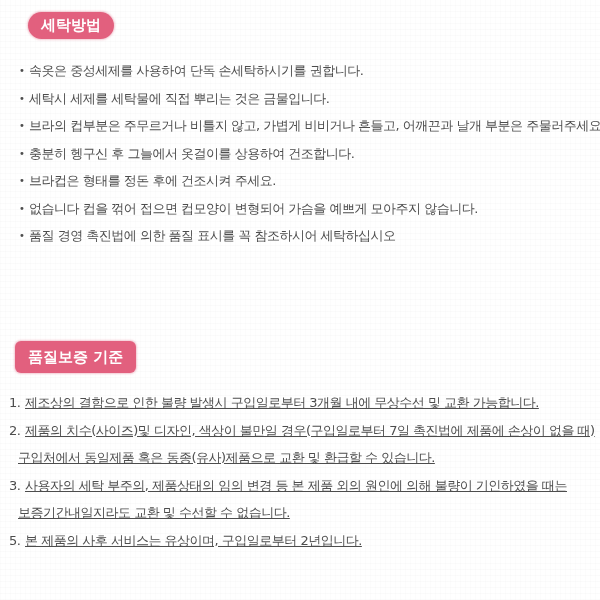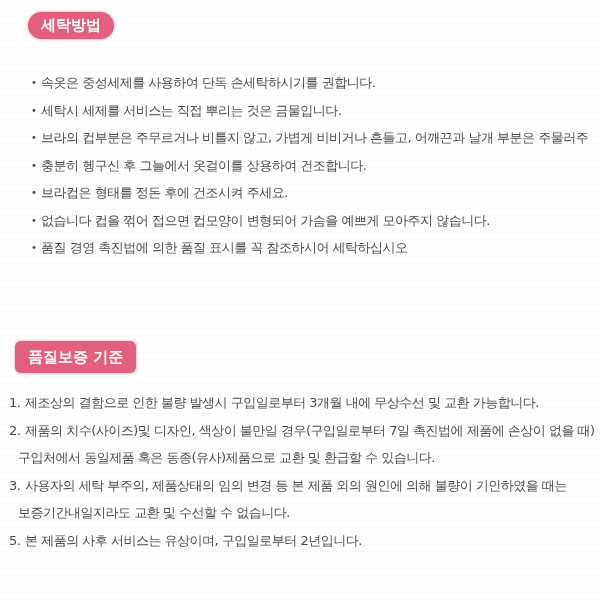--- a/index.html
+++ b/index.html
@@ -19,48 +19,48 @@
     position:absolute;display:flex;align-items:center;justify-content:center;
     background:#e2607e;color:#ffffff;font-weight:bold;
     border-radius:999px;letter-spacing:0;
     box-shadow:0 0 2px 1px rgba(224,96,126,0.35);
     white-space:nowrap;
   }
   #washing-pill{left:28px;top:12px;height:27px;padding:0 13px;font-size:15px;}
   #warranty-pill{left:15px;top:341px;height:32px;padding:0 13px;font-size:15px;border-radius:6px;}
   .bullets{
     position:absolute;left:19px;top:57px;right:0;
-    list-style:none;margin:12px;padding:0;
+    list-style:none;margin:0;padding:0;
   }
   .bullets li{
     height:27.5px;line-height:27.5px;white-space:nowrap;overflow:hidden;
     font-size:13px;letter-spacing:-0.5px;color:#4d4d4d;
   }
   .bullets .b{
     display:inline-block;width:7px;margin-right:3px;color:#4d4d4d;
     font-size:10px;vertical-align:1px;
   }
   .numlist{
     position:absolute;left:9px;top:389px;right:0;
   }
   .nline{
     height:27.5px;line-height:27.5px;white-space:nowrap;overflow:hidden;
-    font-size:13px;letter-spacing:-0.5px;color:#4d4d4d;
+    font-size:13px;letter-spacing:-0.5px;color:#4d4d4d;text-decoration:underline;
   }
   .nline .num{display:inline-block;min-width:12px;margin-right:4px;}
   .nline.cont{padding-left:9px;}
 </style>
 </head>
 <body>
 
 <section>
   <div class="pill" id="washing-pill">세탁방법</div>
   <ul class="bullets">
     <li><span class="b">•</span><span>속옷은 중성세제를 사용하여 단독 손세탁하시기를 권합니다.</span></li>
-    <li><span class="b">•</span><span>세탁시 세제를 서비스는 직접 뿌리는 것은 금물입니다.</span></li>
+    <li><span class="b">•</span><span>세탁시 세제를 세탁물에 직접 뿌리는 것은 금물입니다.</span></li>
     <li><span class="b">•</span><span>브라의 컵부분은 주무르거나 비틀지 않고, 가볍게 비비거나 흔들고, 어깨끈과 날개 부분은 주물러주세요.</span></li>
     <li><span class="b">•</span><span>충분히 헹구신 후 그늘에서 옷걸이를 상용하여 건조합니다.</span></li>
     <li><span class="b">•</span><span>브라컵은 형태를 정돈 후에 건조시켜 주세요.</span></li>
     <li><span class="b">•</span><span>없습니다 컵을 꺾어 접으면 컵모양이 변형되어 가슴을 예쁘게 모아주지 않습니다.</span></li>
     <li><span class="b">•</span><span>품질 경영 촉진법에 의한 품질 표시를 꼭 참조하시어 세탁하십시오</span></li>
   </ul>
 </section>
 
 <section>
   <div class="pill" id="warranty-pill">품질보증 기준</div>

